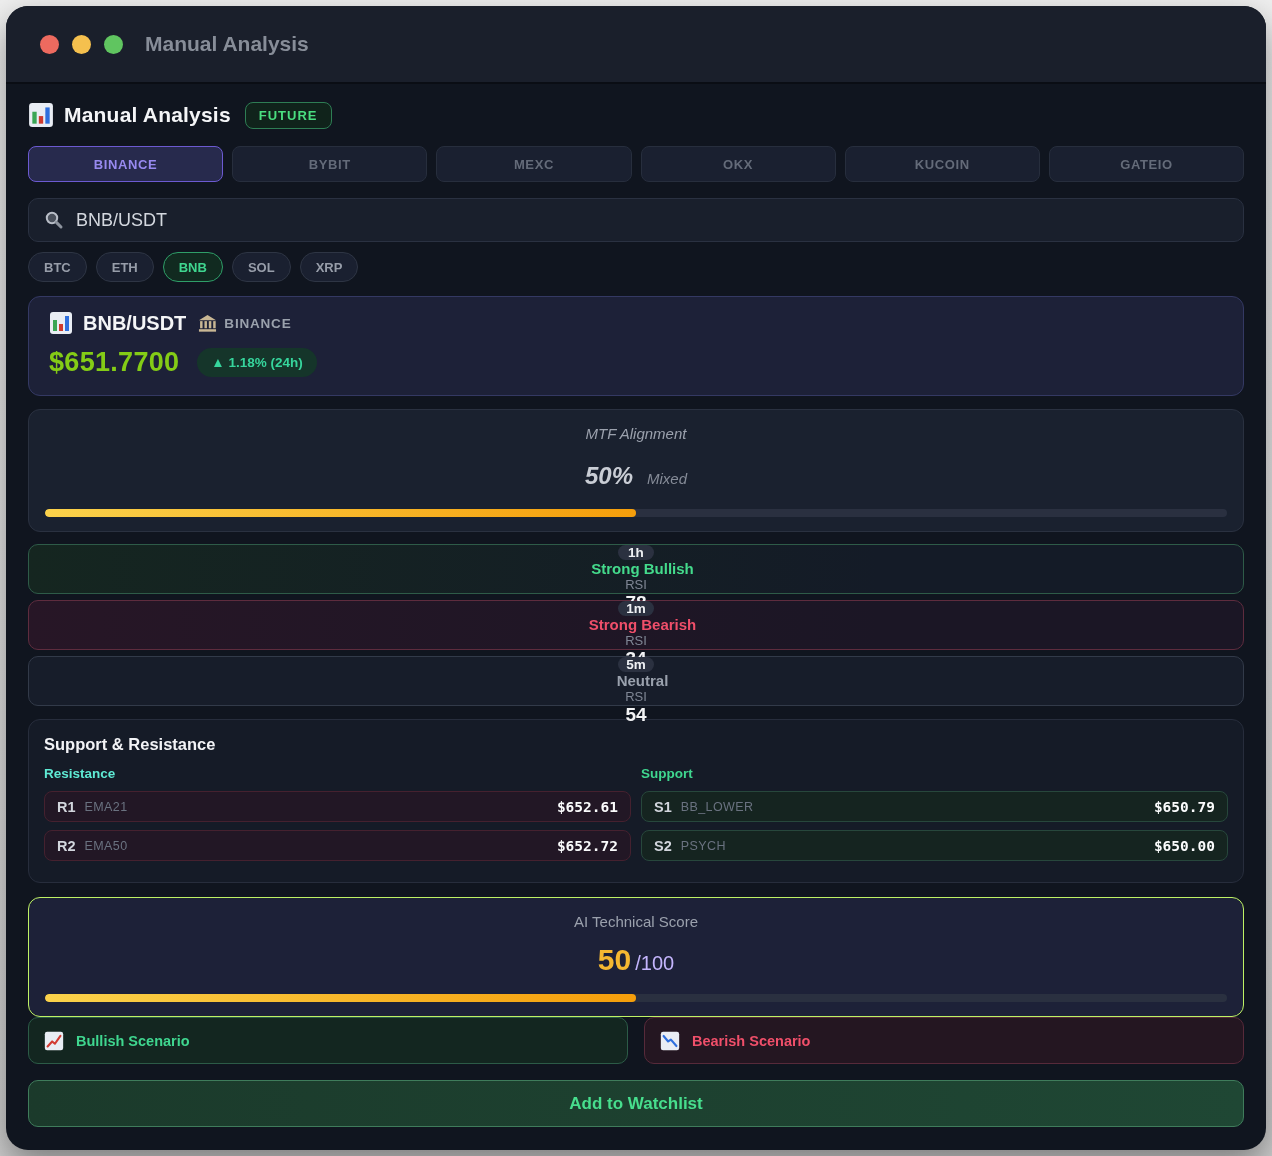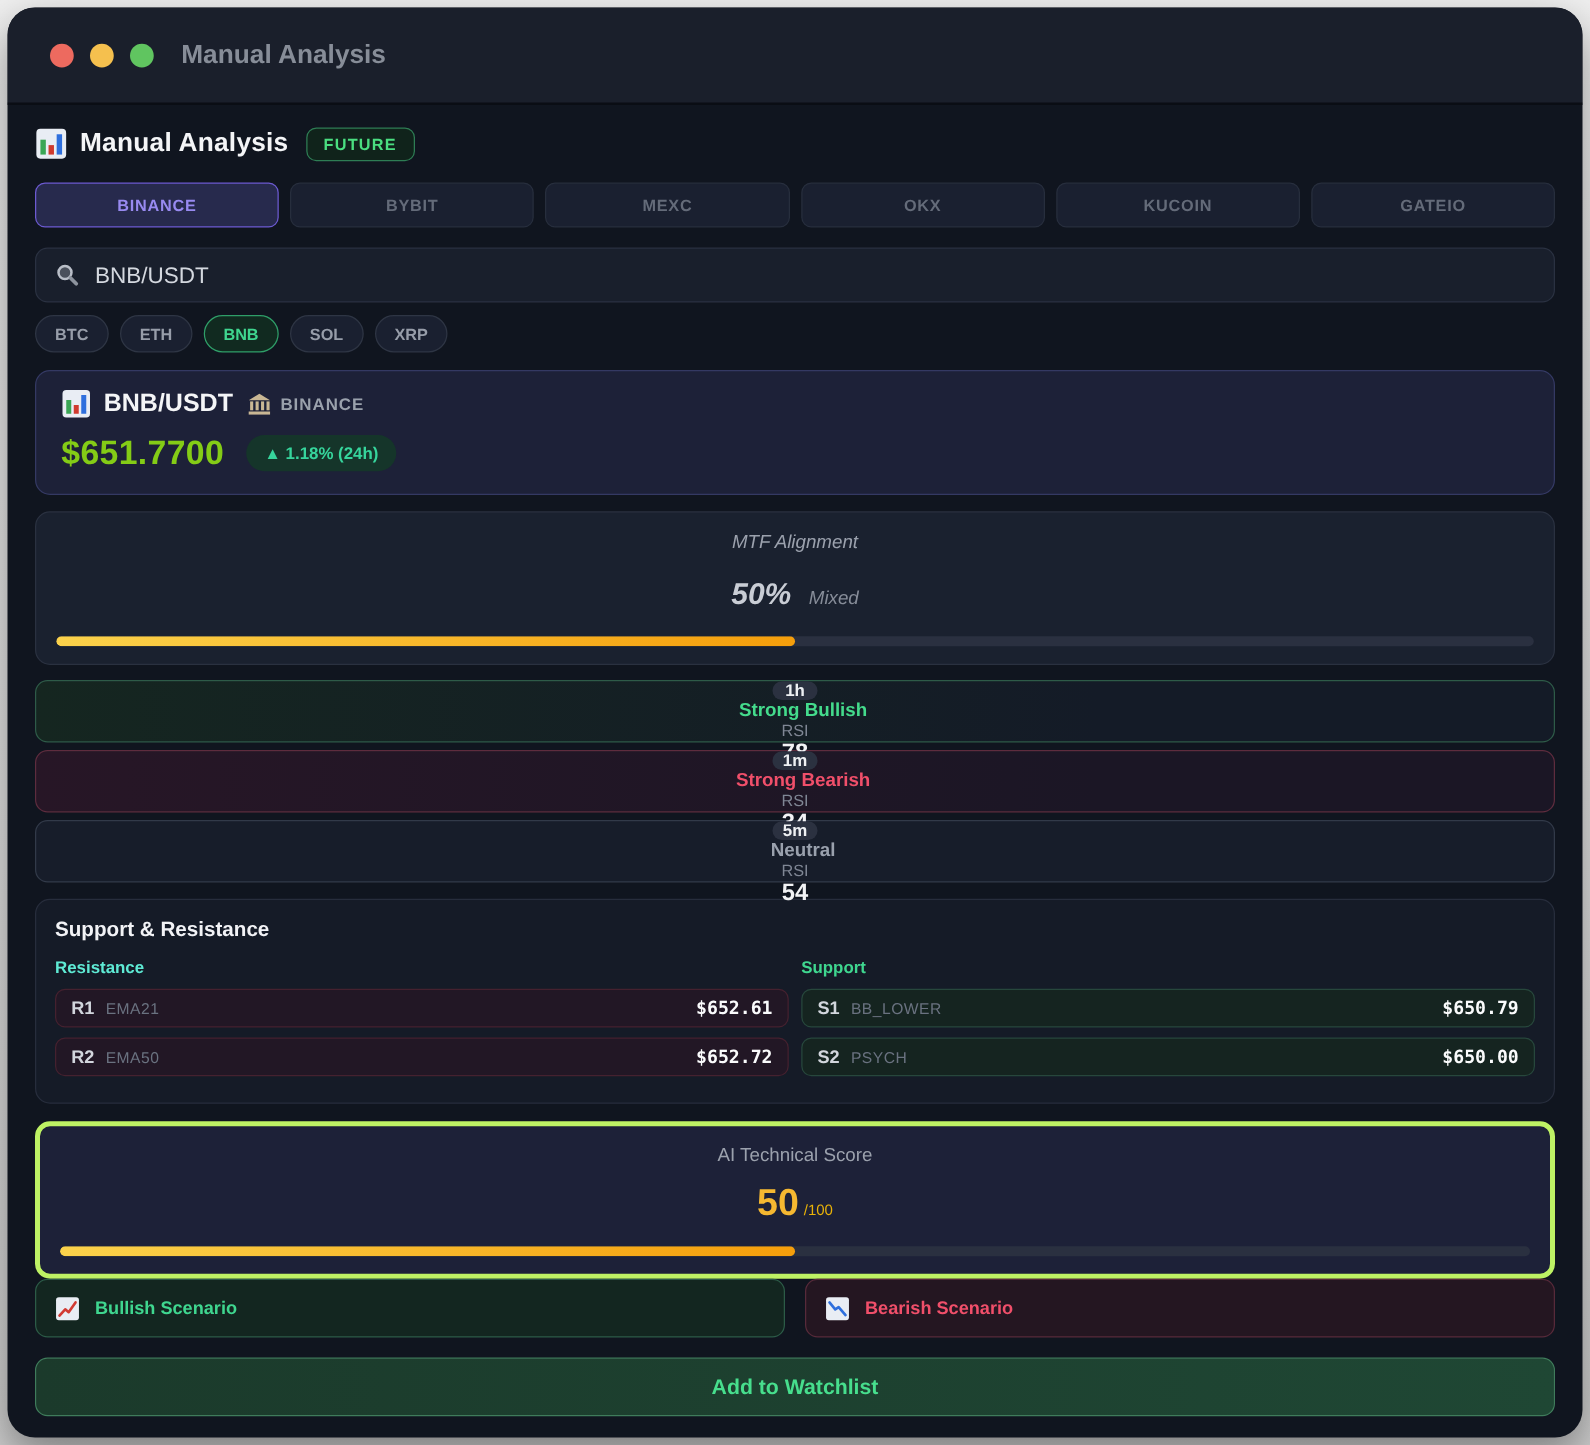--- a/index.html
+++ b/index.html
@@ -83,27 +83,27 @@
   .change-badge {
     margin-left:18px; background:#15352a; color:#36d59c;
     border-radius:16px; padding:7px 14px; font-size:13.5px; font-weight:700;
   }
   
   .meter-card {
     margin-top:13px; border-radius:12px; text-align:center;
     padding:15px 16px 14px;
   }
   .meter-card.mtf { background:#1a212f; border:1px solid #2a3140;font-style:italic; }
-  .meter-card.score { background:#1d2138; border:4px solid #bef264; margin-top:14px; }
+  .meter-card.score { background:#1d2138; border:1px solid #bef264; margin-top:14px; }
   .card-label { font-size:15px; color:#9ba1ad; }
   .meter-row { margin-top:20px; display:flex; justify-content:center; align-items:baseline; gap:14px; }
   .meter-value { font-size:24px; font-weight:800; color:#c9cdd5; }
   .meter-status { font-size:15px; color:#868c98; }
   .score-value { font-size:30px; font-weight:800; color:#f5b831; }
-  .score-max { font-size:12px; color:#eab308; margin-left:2px; }
+  .score-max { font-size:20px; color:#c4b5fd; margin-left:2px; }
   .bar-track { margin-top:19px; height:8px; border-radius:4px; background:#2a3040; overflow:hidden; }
   .bar-fill { height:100%; border-radius:4px; background:linear-gradient(90deg,#fbd24b,#f59e0b); }
   
   .tf-row {
     height:50px; border-radius:10px; display:flex; align-items:center;
     padding:0 15px; margin-top:6px; cursor:pointer;flex-direction:column;
   }
   .tf-row.first { margin-top:12px; }
   .tf-row.bullish { border:1px solid #2e5b48; background:linear-gradient(90deg,#152620 0%,#141b27 70%); }
   .tf-row.bearish { border:1px solid #5e2c3e; background:linear-gradient(90deg,#271626 0%,#1b1625 70%); }

